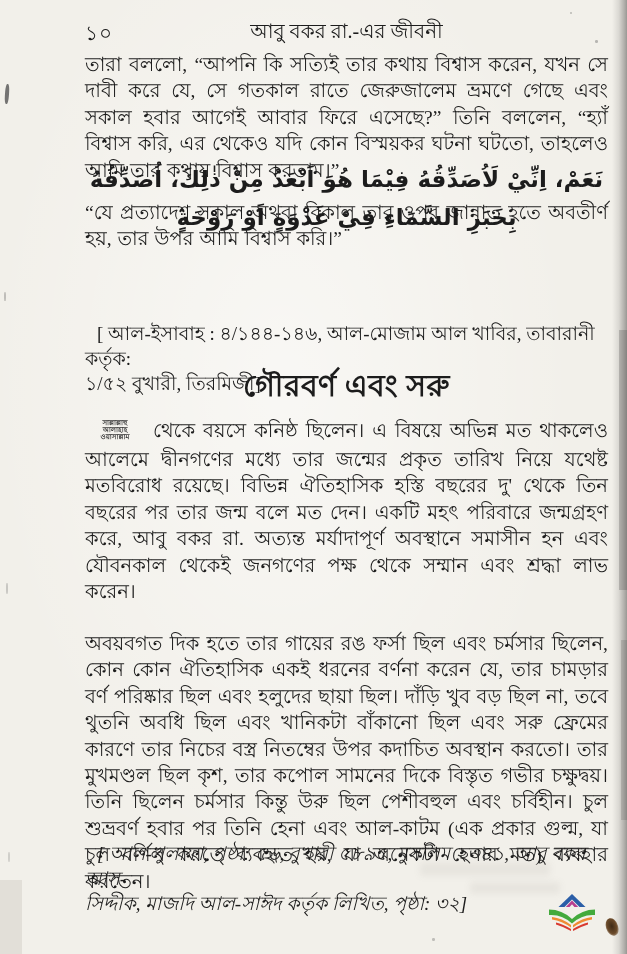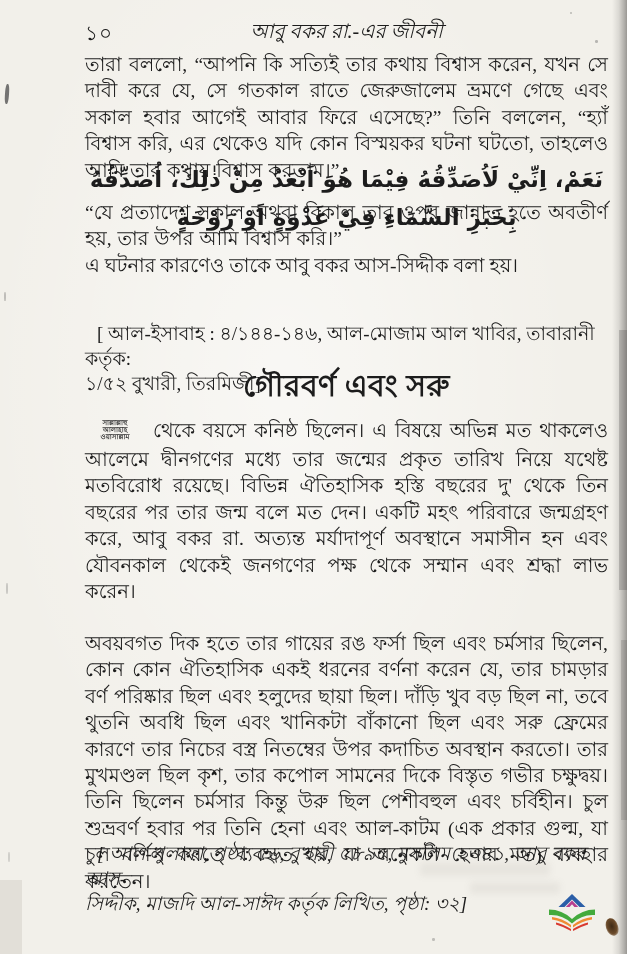--- a/index.html
+++ b/index.html
@@ -19,21 +19,21 @@
   .textcol { position: absolute; left: 85px; width: 523px; }
 
   
   .header-row { top: 16px; height: 28px; }
   .page-number {
     position: absolute; left: 0; top: 2px;
     font-size: 20px; letter-spacing: 1px;
   }
   .book-title {
     position: absolute; left: 0; right: 0; top: 0;
-    text-align: center; font-size: 20px; font-style: italic;
+    text-align: center; font-size: 20px;
   }
 
   
   .para {
     font-size: 19.5px;
     line-height: 26.4px;
     text-align: justify;
     word-spacing: 1px;
   }
   .para1 { top: 52px; }
@@ -125,21 +125,20 @@
     <span class="page-number">১০</span>
     <span class="book-title">আবু বকর রা.-এর জীবনী</span>
   </div>
 
   <div class="textcol para para1">তারা বললো, “আপনি কি সত্যিই তার কথায় বিশ্বাস করেন, যখন সে দাবী করে যে, সে গতকাল রাতে জেরুজালেম ভ্রমণে গেছে এবং সকাল হবার আগেই আবার ফিরে এসেছে?” তিনি বললেন, “হ্যাঁ বিশ্বাস করি, এর থেকেও যদি কোন বিস্ময়কর ঘটনা ঘটতো, তাহলেও আমি তার কথায় বিশ্বাস করতাম।”</div>
 
   <div class="textcol arabic-line">نَعَمْ، اِنِّيْ لَاُصَدِّقُهُ فِيْمَا هُوَ اَبْعَدُ مِنْ ذٰلِكَ، اُصَدِّقُهُ بِخَبَرِ السَّمَاءِ فِيْ غَدْوَةٍ اَوْ رَوْحَةٍ</div>
 
   <div class="textcol para quote-para">“যে প্রত্যাদেশ সকাল অথবা বিকাল তার ওপর জান্নাত হতে অবতীর্ণ হয়, তার উপর আমি বিশ্বাস করি।”</div>
 
-  <div class="textcol reason-line">এ ঘটনার কারণেও তাকে আবু বকর আস-সিদ্দীক বলা হয়।</div>
 
   <div class="textcol citation citation1">
     <div class="c-line1">[ আল-ইসাবাহ : ৪/১৪৪-১৪৬, আল-মোজাম আল খাবির, তাবারানী কর্তৃক:</div>
     <div class="c-line2">১/৫২ বুখারী, তিরমিজী]</div>
   </div>
 
   <div class="textcol section-heading">গৌরবর্ণ এবং সরু</div>
 
   <div class="textcol para para2">
     <span class="seal">

